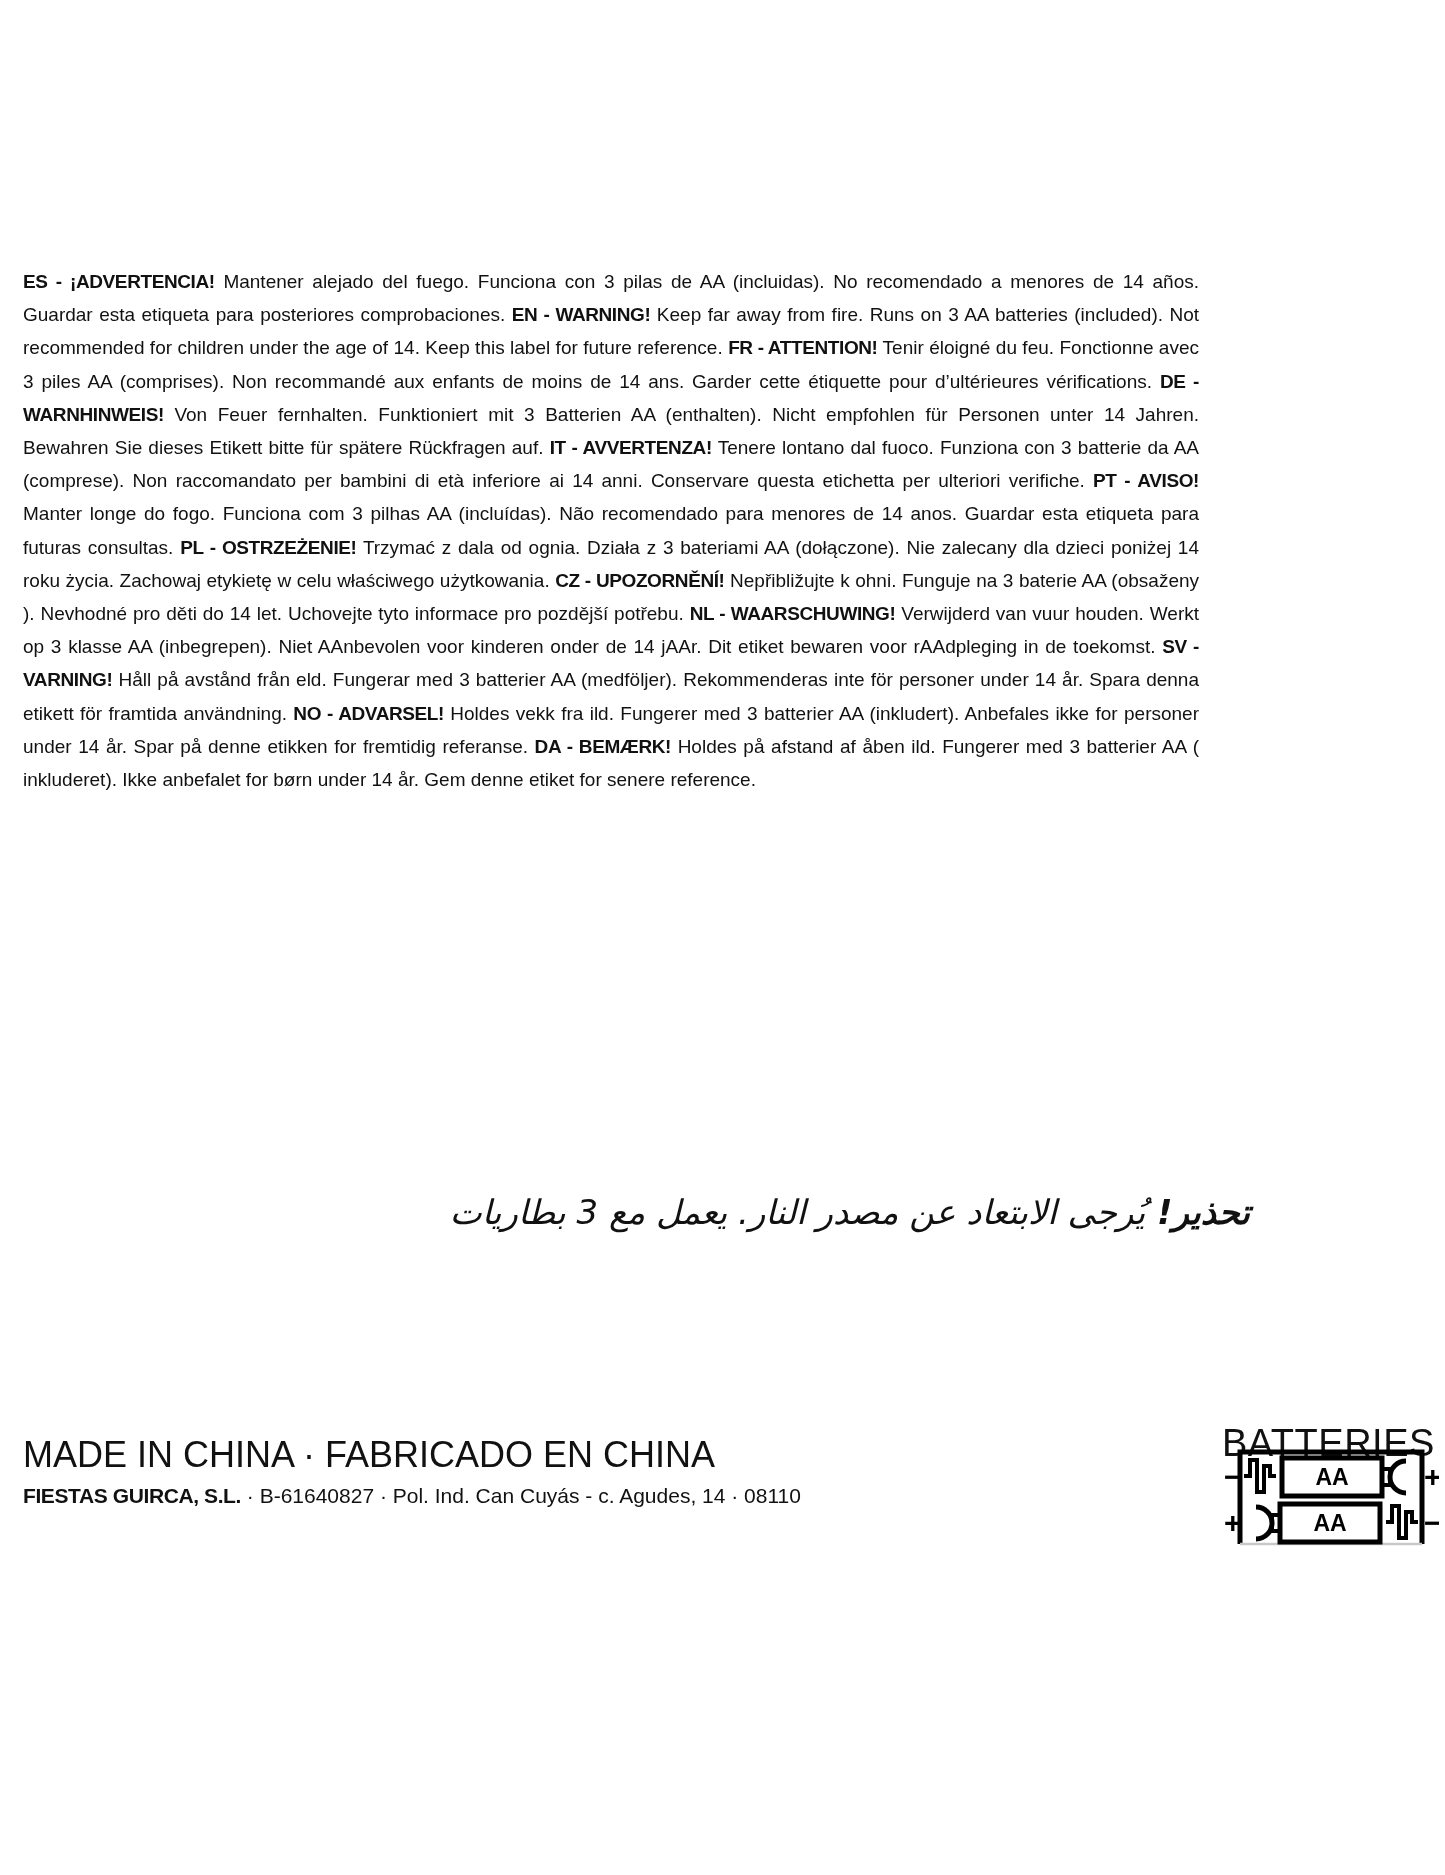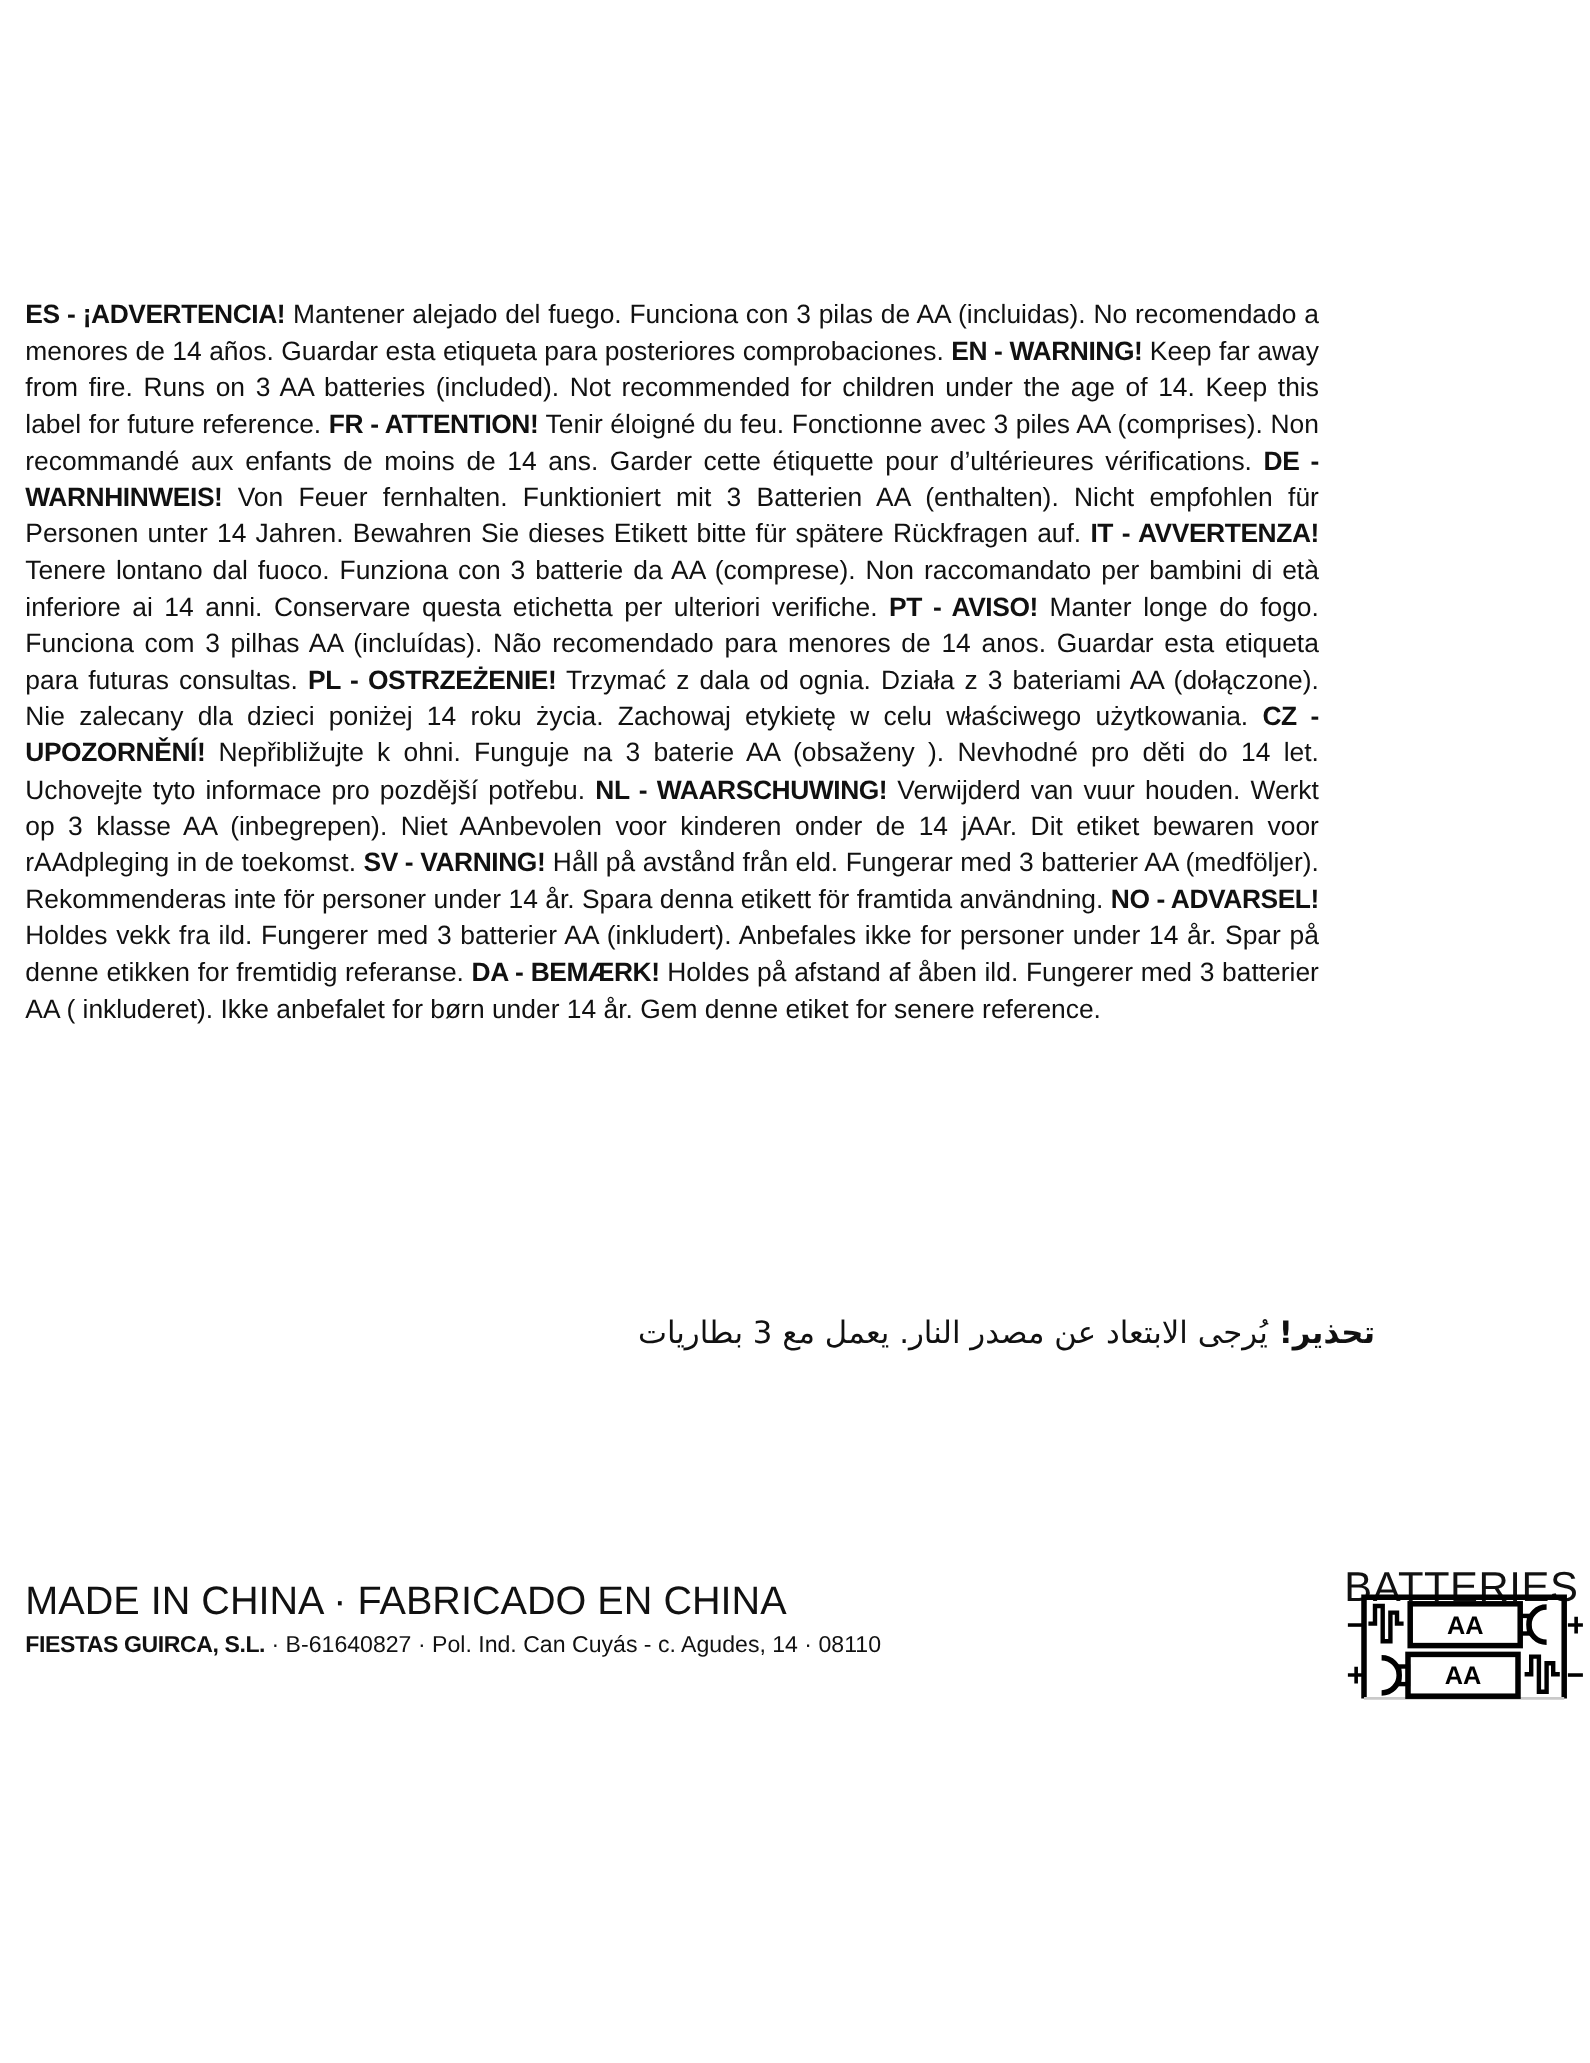--- a/index.html
+++ b/index.html
@@ -6,36 +6,37 @@
   body {
     width: 1445px; height: 1875px;
     background: #ffffff; color: #000000;
     font-family: "Liberation Sans", sans-serif;
     position: relative;
     -webkit-font-smoothing: antialiased;
   }
   .warnings {
     position: absolute;
     left: 23px; top: 246px; width: 1176px;
-    font-size: 24px; line-height: 33.2px;
+    font-size: 19px; line-height: 33.2px;
     text-align: justify;
     color: #111;
   }
   .warnings b, .company b {
     font-weight: bold;
     letter-spacing: -0.4px;
   }
   .arabic {
     position: absolute;
     left: 190px; top: 1180px; width: 1060px;
     direction: rtl;
     text-align: right;
     font-family: "DejaVu Sans", sans-serif;
-    font-size: 28px; line-height: 64px;
+    font-size: 34px; line-height: 64px;
     color: #111;
+    font-style: italic;
   }
   .arabic b { font-weight: bold; }
   .made-in {
     position: absolute;
     left: 23px; top: 1434px;
     font-size: 36px;
     color: #111;
   }
   .company {
     position: absolute;

